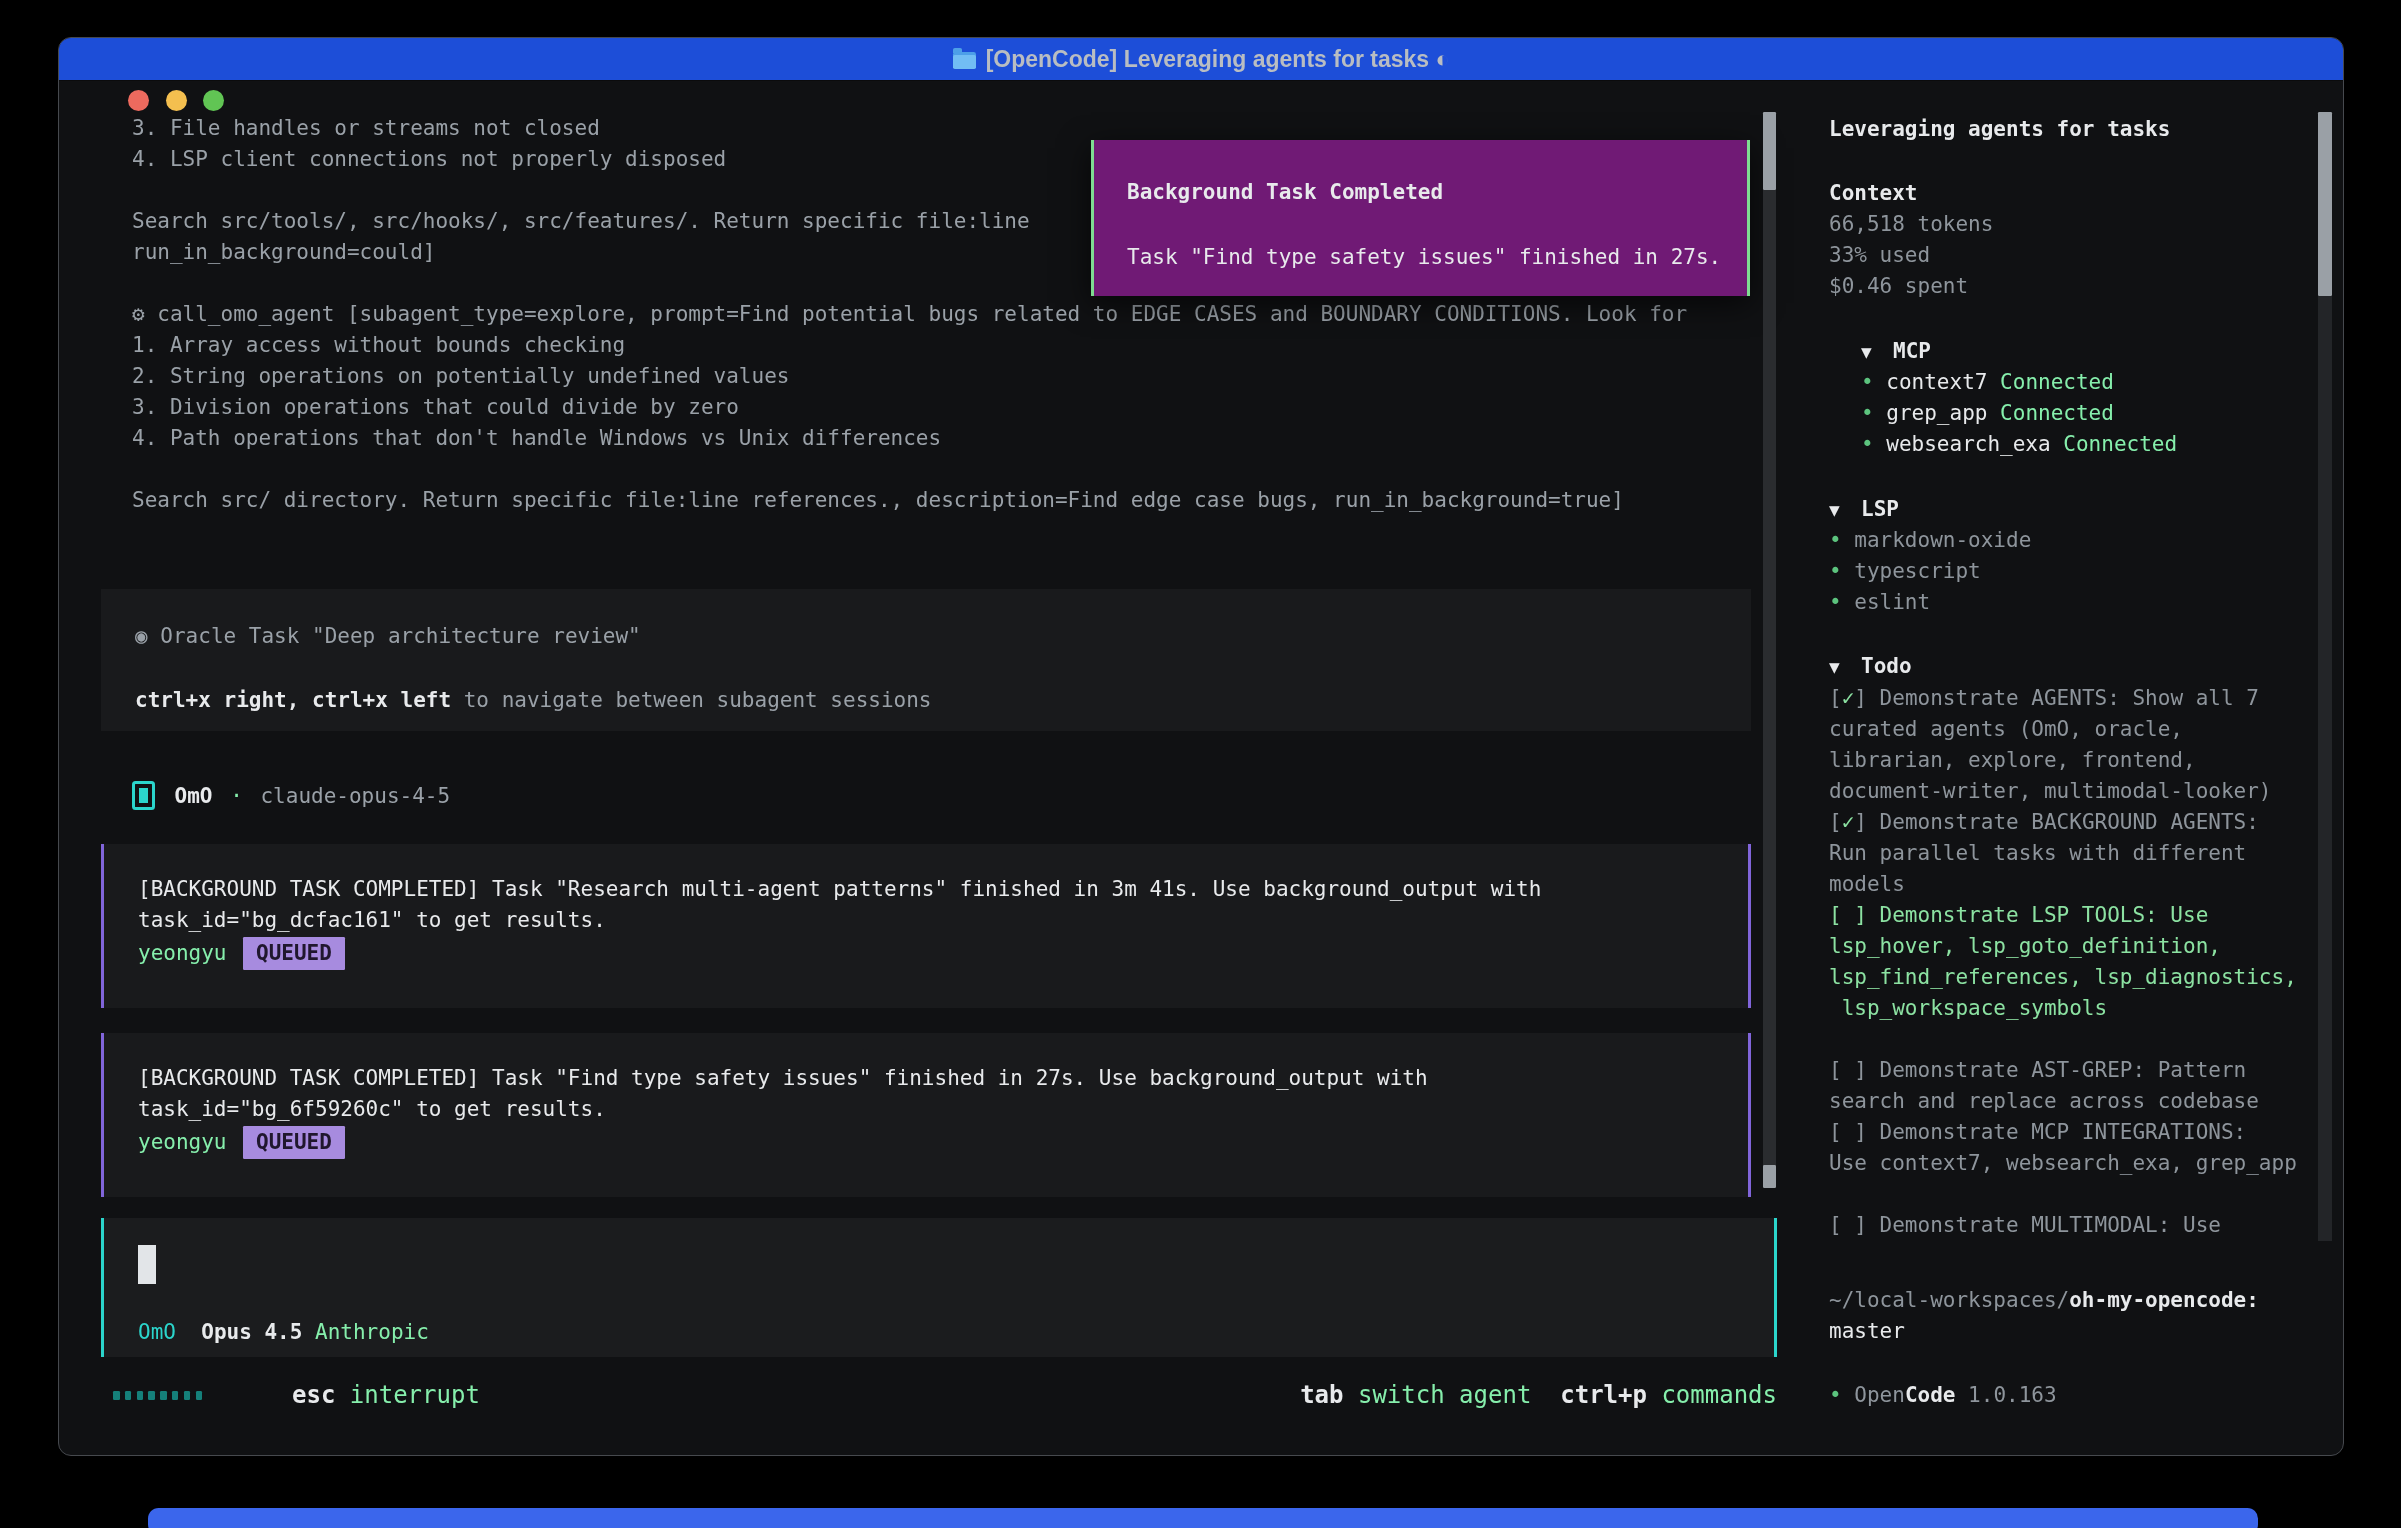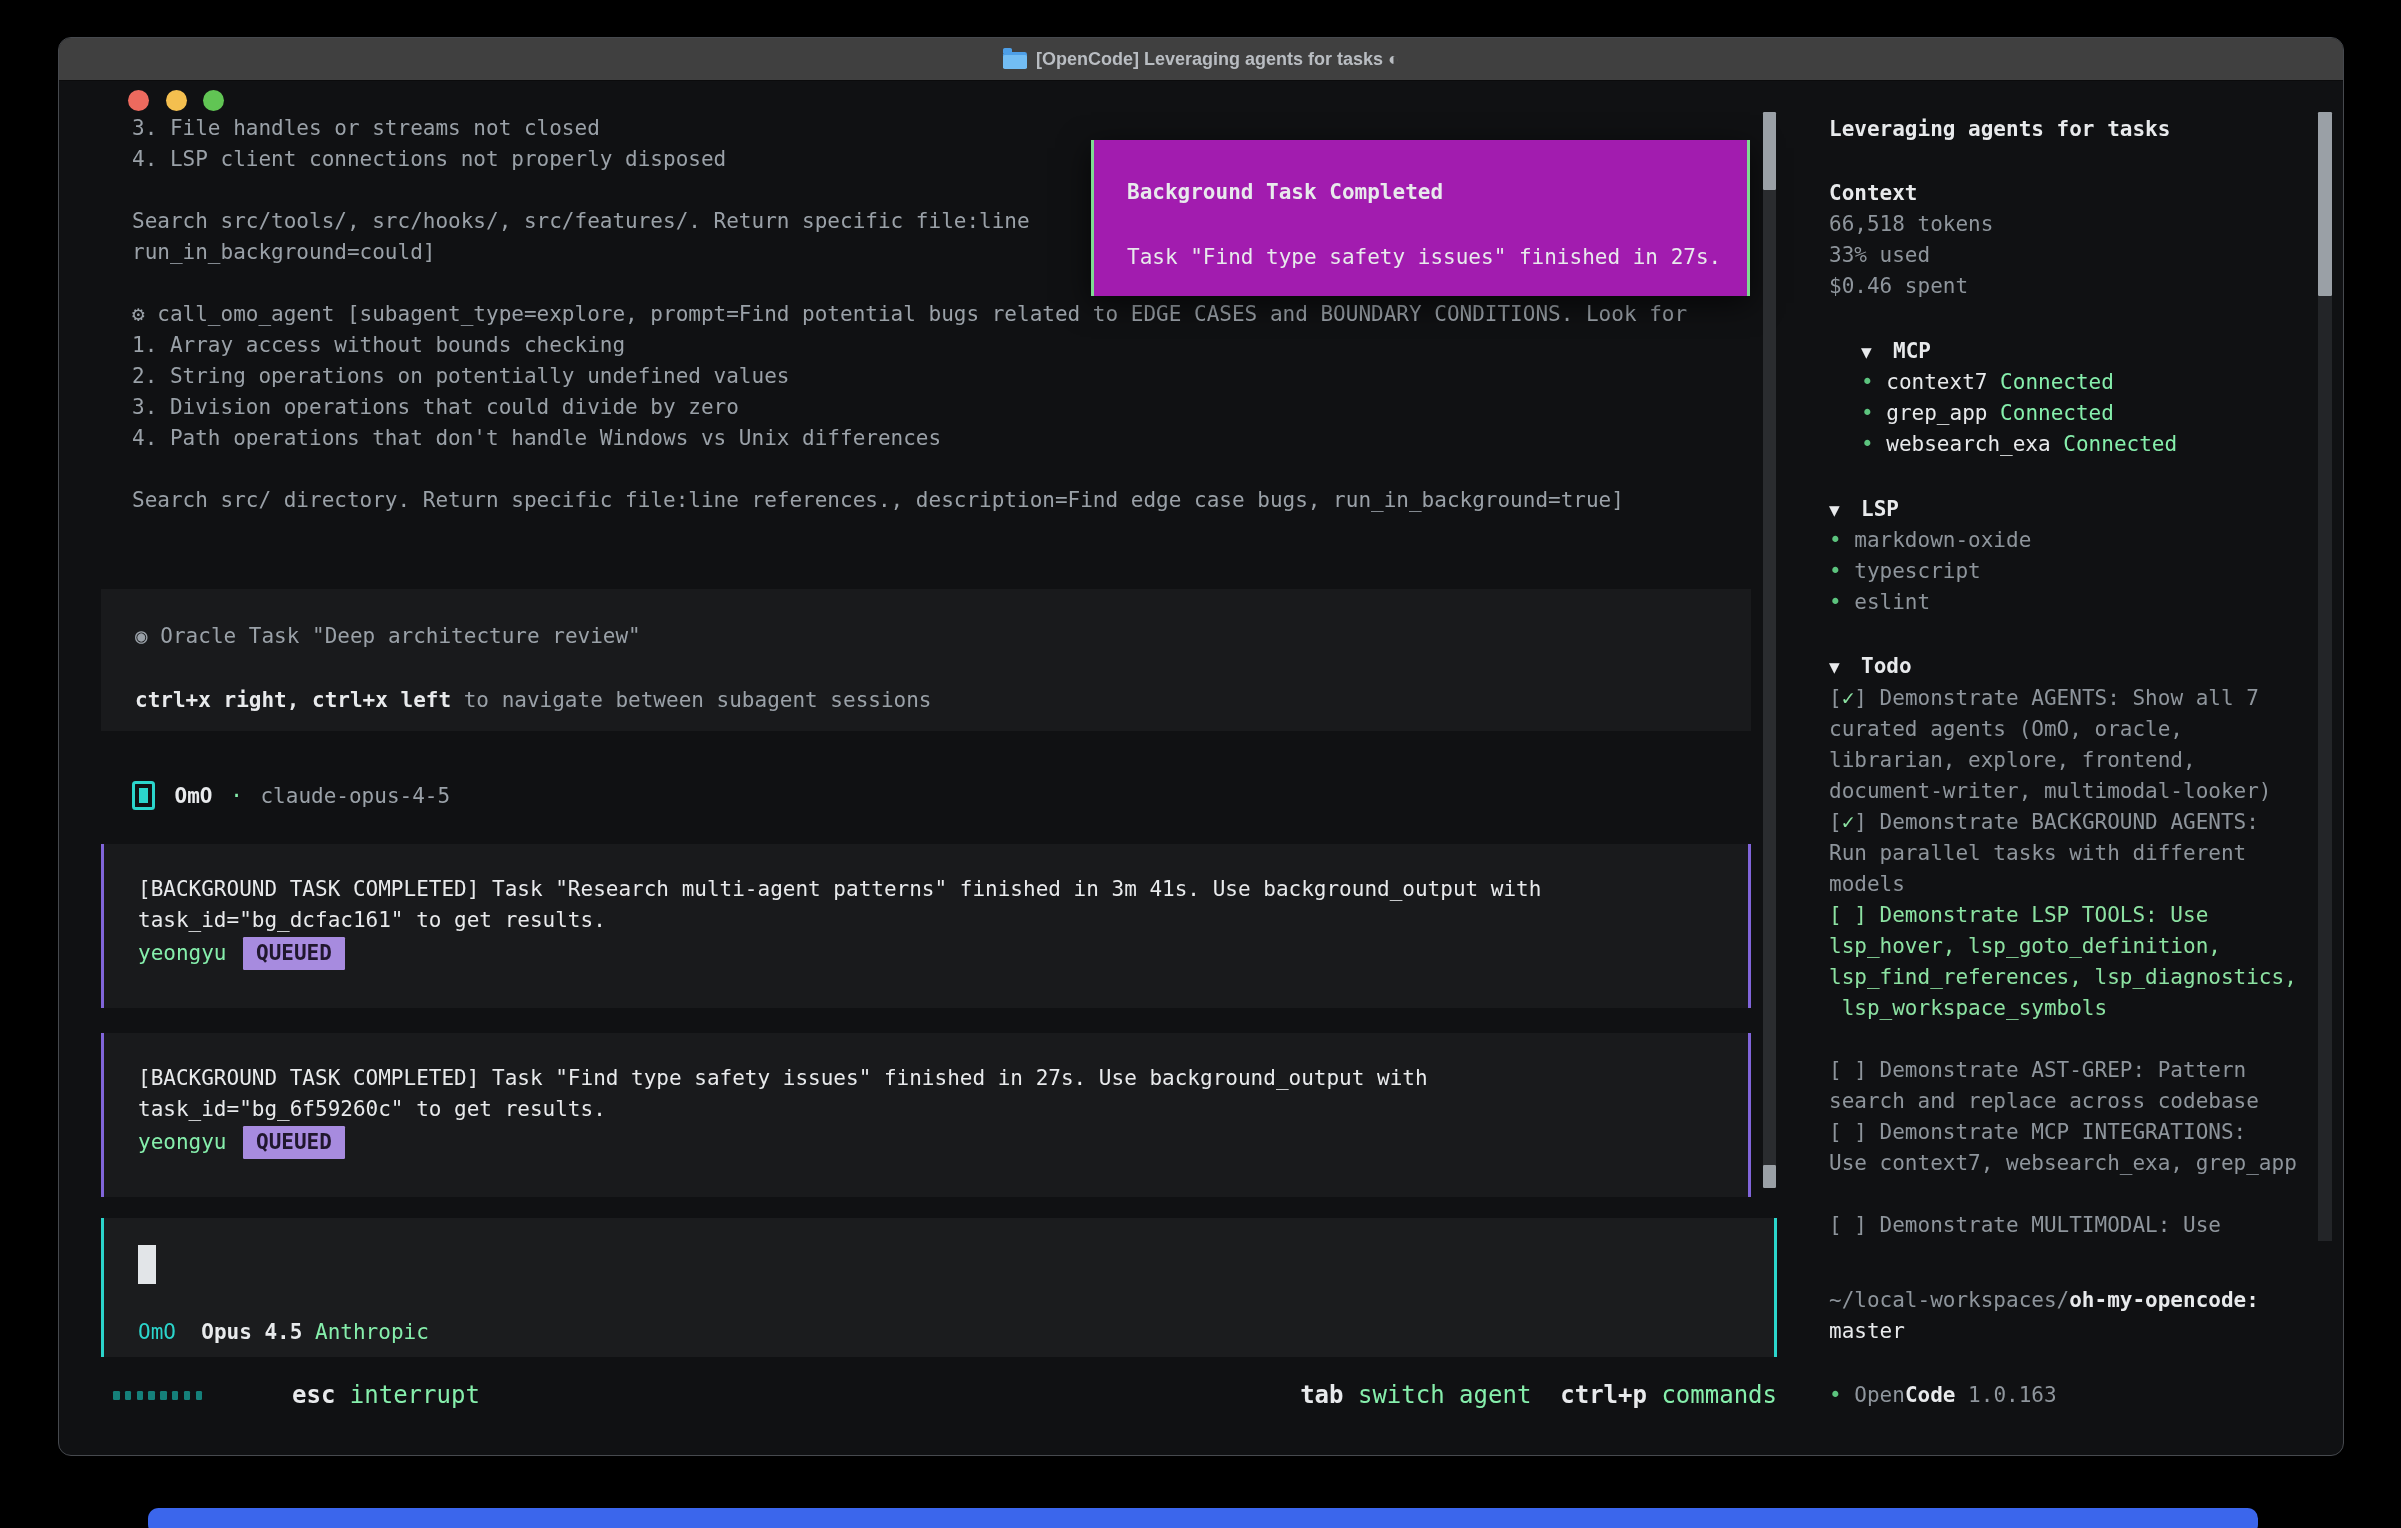--- a/index.html
+++ b/index.html
@@ -3,23 +3,23 @@
 <meta charset="utf-8">
 <style>
   html,body{margin:0;padding:0;background:#000;width:2401px;height:1528px;overflow:hidden;position:relative;}
   *{box-sizing:border-box;}
   .mono{font-family:"DejaVu Sans Mono","DejaVu Sans",monospace;}
 
   
   #window{position:absolute;left:58px;top:37px;width:2286px;height:1419px;
     background:#101113;border-radius:13px;border:1.2px solid #46494e;overflow:hidden;
     box-shadow:0 17.7px 53px rgba(0,0,0,.8);}
-  #titlebar{position:absolute;left:0;top:0;width:100%;height:43px;background:#404040;
+  #titlebar{position:absolute;left:0;top:0;width:100%;height:43px;background:#1d4ed8;
     border-bottom:1.2px solid #0b0b0c;display:flex;align-items:center;justify-content:center;
-    font-family:"Liberation Sans","DejaVu Sans",sans-serif;font-weight:bold;font-size:18px;color:#b9bdc2;}
+    font-family:"Liberation Sans","DejaVu Sans",sans-serif;font-weight:bold;font-size:23px;color:#b9bdc2;}
   .traffic{position:absolute;left:69px;top:52px;display:flex;gap:16.5px;}
   .light{width:21px;height:21px;border-radius:50%;}
   .red{background:#ed6a5e;} .yellow{background:#f4bf4f;} .green{background:#61c554;}
   .titlewrap{display:flex;align-items:center;gap:9.5px;}
   .folder{position:relative;width:23.6px;height:16.5px;background:#4d9fe8;border-radius:2.4px;margin-top:2.4px;}
   .folder::before{content:"";position:absolute;left:0;top:-4.1px;width:9.5px;height:5.3px;background:#4d9fe8;border-radius:1.8px 1.8px 0 0;}
   .folder::after{content:"";position:absolute;left:0;top:3px;width:23.6px;height:13.6px;background:#72bdf4;border-radius:1.8px;}
 
   
   .tline{white-space:pre;height:31px;line-height:31px;font-size:21px;color:#9aa1a8;}
@@ -58,21 +58,21 @@
   #model-line{position:absolute;left:34px;top:99px;white-space:pre;font-size:21px;line-height:31px;}
 
   
   #statusbar{position:absolute;left:54px;top:1342px;width:1664px;height:31px;font-size:24px;line-height:31px;}
   #spinner{position:absolute;left:0;top:0;height:31px;display:flex;align-items:center;}
   .dot{width:6.5px;height:8.9px;background:#15807a;border-radius:1.2px;margin-right:5.3px;display:inline-block;}
   #status-left{position:absolute;left:179px;top:0;white-space:pre;}
   #status-right{position:absolute;right:0;top:0;white-space:pre;}
 
   
-  #notification{left:1032px;top:102px;width:659px;height:156px;background:#a21caf;
+  #notification{left:1032px;top:102px;width:659px;height:156px;background:#701a75;
     box-shadow:0 8.3px 29.5px rgba(0,0,0,.65);}
   #notif-title{left:33px;top:37px;}
   #notif-body{left:33px;top:102px;}
 
   
   .sb-track{position:absolute;background:#2a2c2f;}
   .sb-thumb{position:absolute;background:#9aa0a6;border-radius:1.2px;}
   #main-track{left:1704px;top:74px;width:13px;height:1075px;}
   #main-thumb-top{left:1704px;top:74px;width:13px;height:78px;}
   #main-thumb-bottom{left:1704px;top:1127px;width:13px;height:22.5px;}

